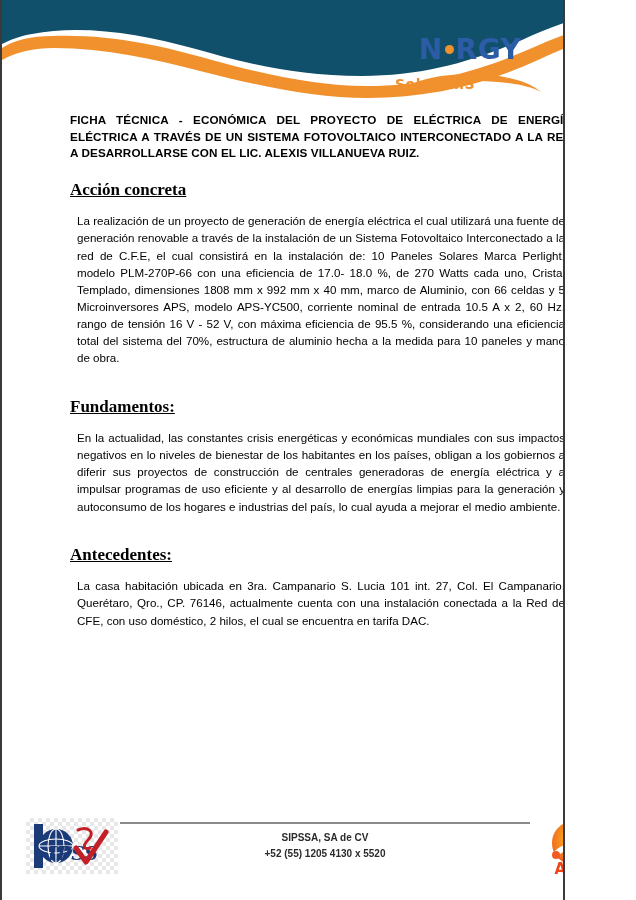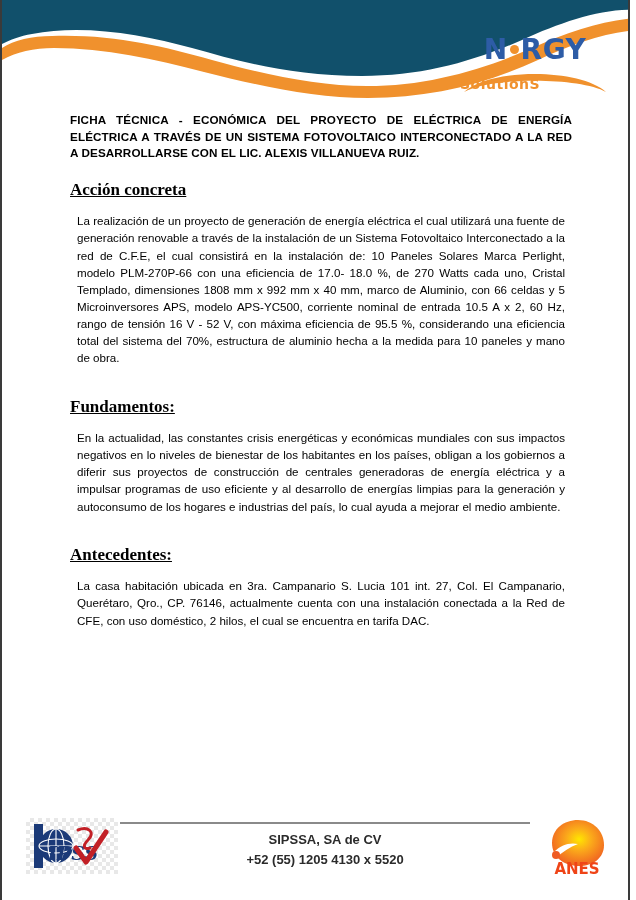--- a/index.html
+++ b/index.html
@@ -8,21 +8,21 @@
   }
   body {
     width: 636px;
     height: 900px;
     background: #ffffff;
     font-family: "Liberation Sans", sans-serif;
     overflow: hidden;
   }
   .page {
     position: relative;
-    width: 630px;
+    width: 565px;
     height: 900px;
     background: #ffffff;
     box-sizing: border-box;
     border-left: 2px solid #3a3a3a;
     border-right: 2px solid #3a3a3a;
     overflow: hidden;
   }
 
   
   .header-wave {
@@ -145,21 +145,21 @@
     height: 2px;
     background: #8a8a8a;
   }
   .footer-center {
     position: absolute;
     left: 118px;
     top: 22px;
     width: 410px;
     text-align: center;
     font-family: "Liberation Sans", sans-serif;
-    font-size: 13px;
+    font-size: 10px;
     font-weight: bold;
     color: #2b2b2b;
     line-height: 1.55;
   }
 
   
   .sipssa-logo {
     position: absolute;
     left: 24px;
     top: 10px;

